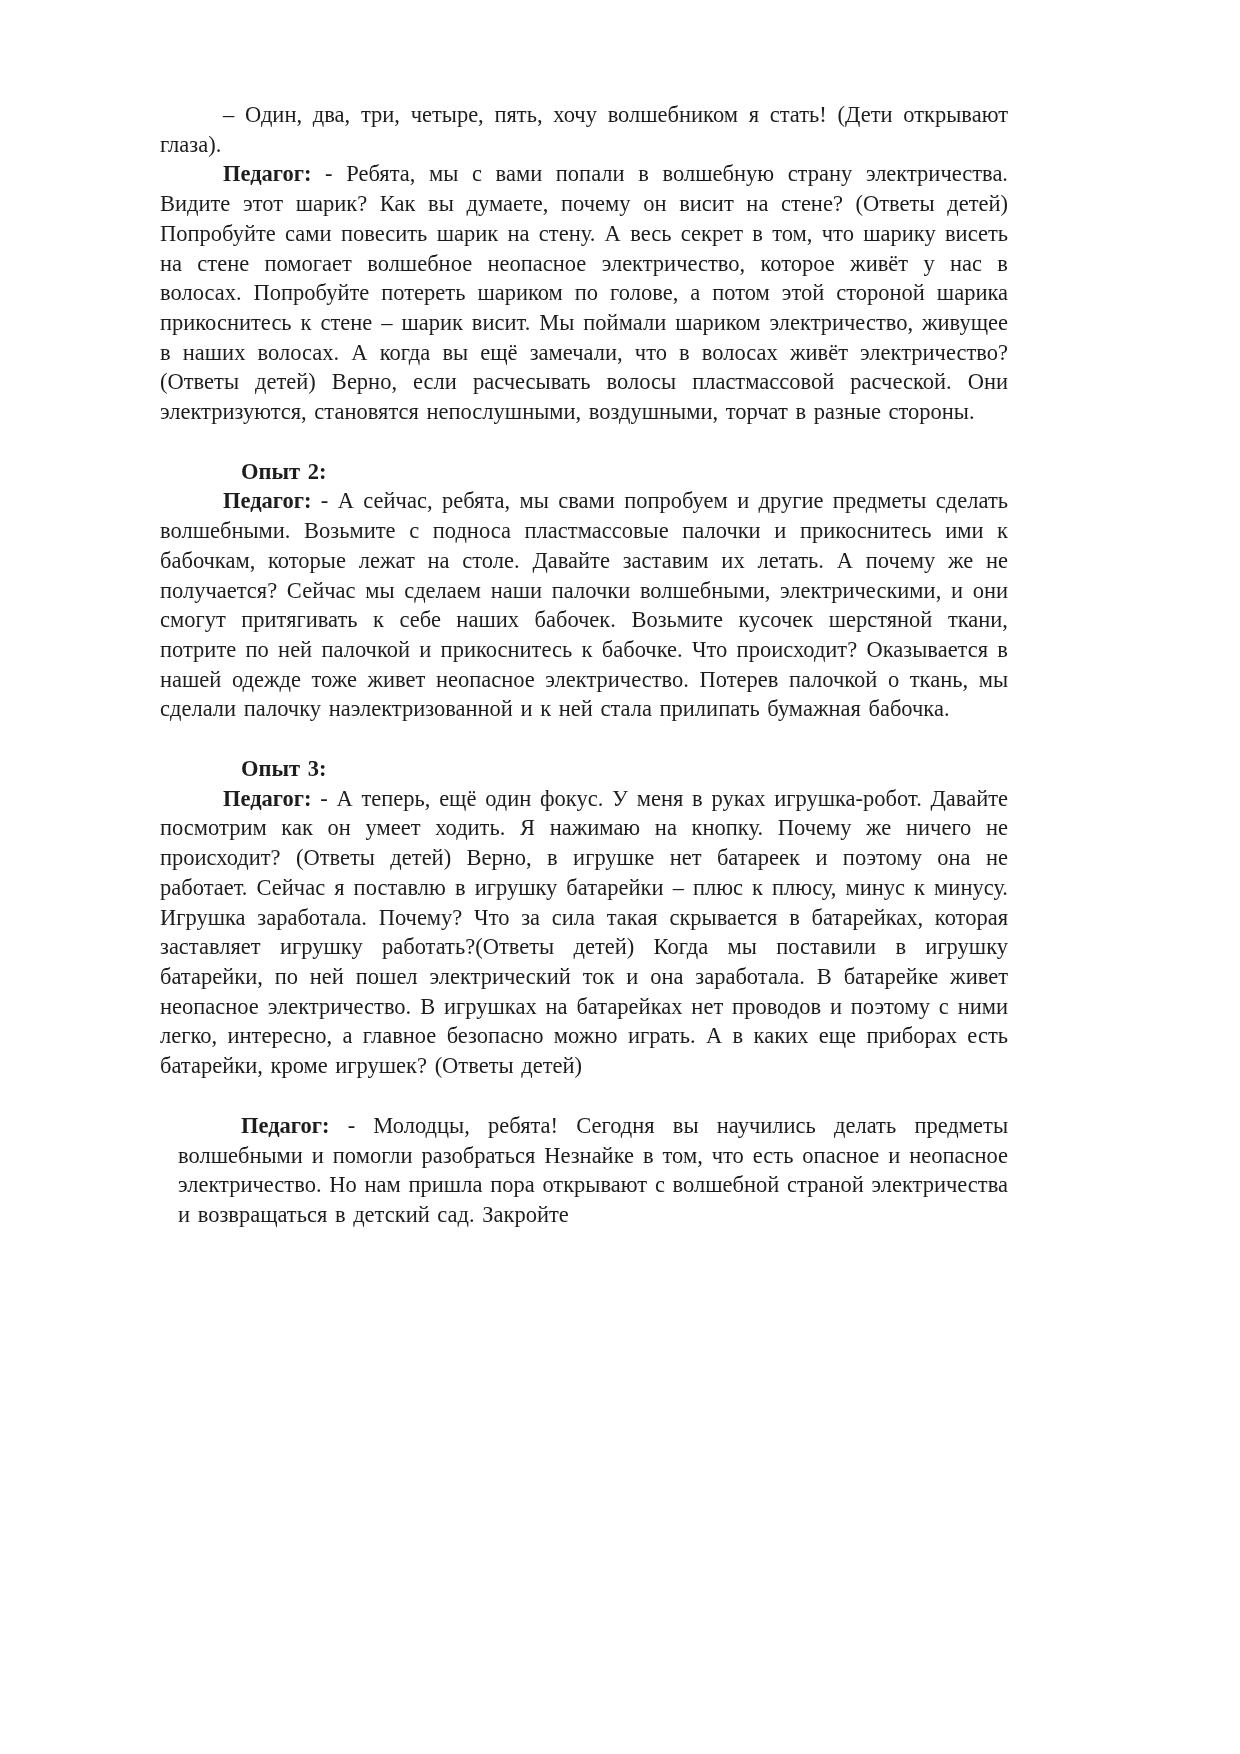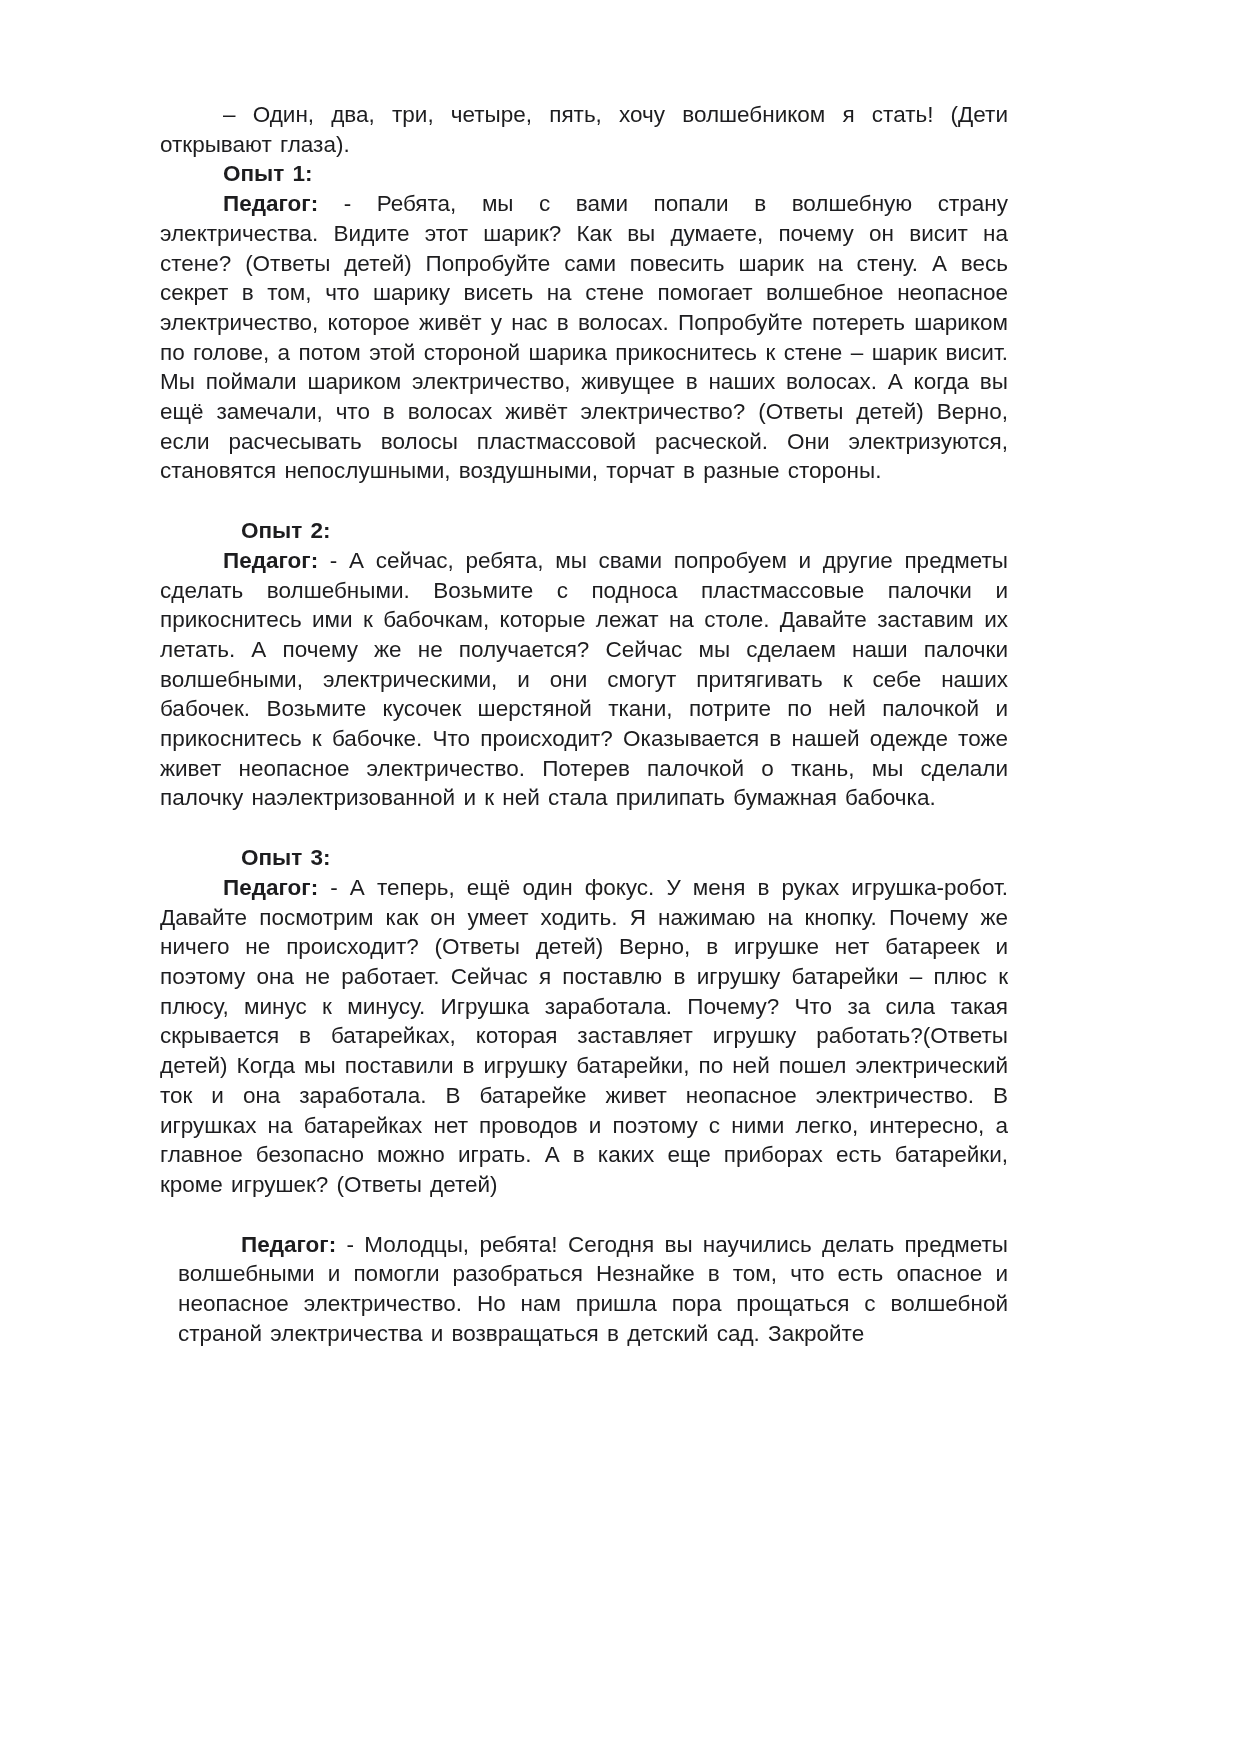--- a/index.html
+++ b/index.html
@@ -8,21 +8,21 @@
     background: #e8e8e8;
   }
   .page {
     position: relative;
     width: 1240px;
     height: 1754px;
     margin: 0 auto;
     background: #ffffff;
     box-sizing: border-box;
     padding: 100px 232px 0 160px;
-    font-family: Liberation Sans, sans-serif;
+    font-family: Liberation Serif, serif;
     color: #1d1d1f;
     overflow: hidden;
   }
   .doc-body {
     width: 100%;
   }
   p.para {
     margin: 0;
     font-size: 22.5px;
     line-height: 29.7px;
@@ -39,28 +39,27 @@
   }
 </style>
 </head>
 <body>
 
 <div class="page">
   <div class="doc-body">
 
     <p class="para"><span class="lead"></span><span>– Один, два, три, четыре, пять, хочу волшебником я стать! (Дети открывают глаза).</span></p>
 
-    <p class="para"><span class="lead">Опыт 1:</span><span></span></p>
 
     <p class="para"><span class="lead">Педагог:</span><span> - Ребята, мы с вами попали в волшебную страну электричества. Видите этот шарик? Как вы думаете, почему он висит на стене? (Ответы детей) Попробуйте сами повесить шарик на стену. А весь секрет в том, что шарику висеть на стене помогает волшебное неопасное электричество, которое живёт у нас в волосах. Попробуйте потереть шариком по голове, а потом этой стороной шарика прикоснитесь к стене – шарик висит. Мы поймали шариком электричество, живущее в наших волосах. А когда вы ещё замечали, что в волосах живёт электричество? (Ответы детей) Верно, если расчесывать волосы пластмассовой расческой. Они электризуются, становятся непослушными, воздушными, торчат в разные стороны.</span></p>
 
     <p class="para spaced"><span class="lead">Опыт 2:</span><span></span></p>
 
     <p class="para"><span class="lead">Педагог:</span><span> - А сейчас, ребята, мы свами попробуем и другие предметы сделать волшебными. Возьмите с подноса пластмассовые палочки и прикоснитесь ими к бабочкам, которые лежат на столе. Давайте заставим их летать. А почему же не получается? Сейчас мы сделаем наши палочки волшебными, электрическими, и они смогут притягивать к себе наших бабочек. Возьмите кусочек шерстяной ткани, потрите по ней палочкой и прикоснитесь к бабочке. Что происходит? Оказывается в нашей одежде тоже живет неопасное электричество. Потерев палочкой о ткань, мы сделали палочку наэлектризованной и к ней стала прилипать бумажная бабочка.</span></p>
 
     <p class="para spaced"><span class="lead">Опыт 3:</span><span></span></p>
 
     <p class="para"><span class="lead">Педагог:</span><span> - А теперь, ещё один фокус. У меня в руках игрушка-робот. Давайте посмотрим как он умеет ходить. Я нажимаю на кнопку. Почему же ничего не происходит? (Ответы детей) Верно, в игрушке нет батареек и поэтому она не работает. Сейчас я поставлю  в игрушку батарейки – плюс к плюсу, минус к минусу. Игрушка заработала. Почему? Что за сила такая скрывается в батарейках, которая заставляет игрушку работать?(Ответы детей) Когда мы поставили в игрушку батарейки, по ней пошел электрический ток и она заработала. В батарейке живет неопасное электричество. В игрушках на батарейках нет проводов и поэтому с ними легко, интересно, а главное безопасно можно играть. А в каких еще приборах есть батарейки, кроме игрушек? (Ответы детей)</span></p>
 
-    <p class="para spaced"><span class="lead">Педагог:</span><span> - Молодцы, ребята! Сегодня вы научились делать предметы волшебными и помогли разобраться Незнайке в том, что есть опасное и неопасное электричество. Но нам пришла пора прощаться с волшебной страной электричества и возвращаться в детский сад. Закройте</span></p>
+    <p class="para spaced"><span class="lead">Педагог:</span><span> - Молодцы, ребята! Сегодня вы научились делать предметы волшебными и помогли разобраться Незнайке в том, что есть опасное и неопасное электричество. Но нам пришла пора открывают с волшебной страной электричества и возвращаться в детский сад. Закройте</span></p>
 
   </div>
 </div>
 
 </body></html>

